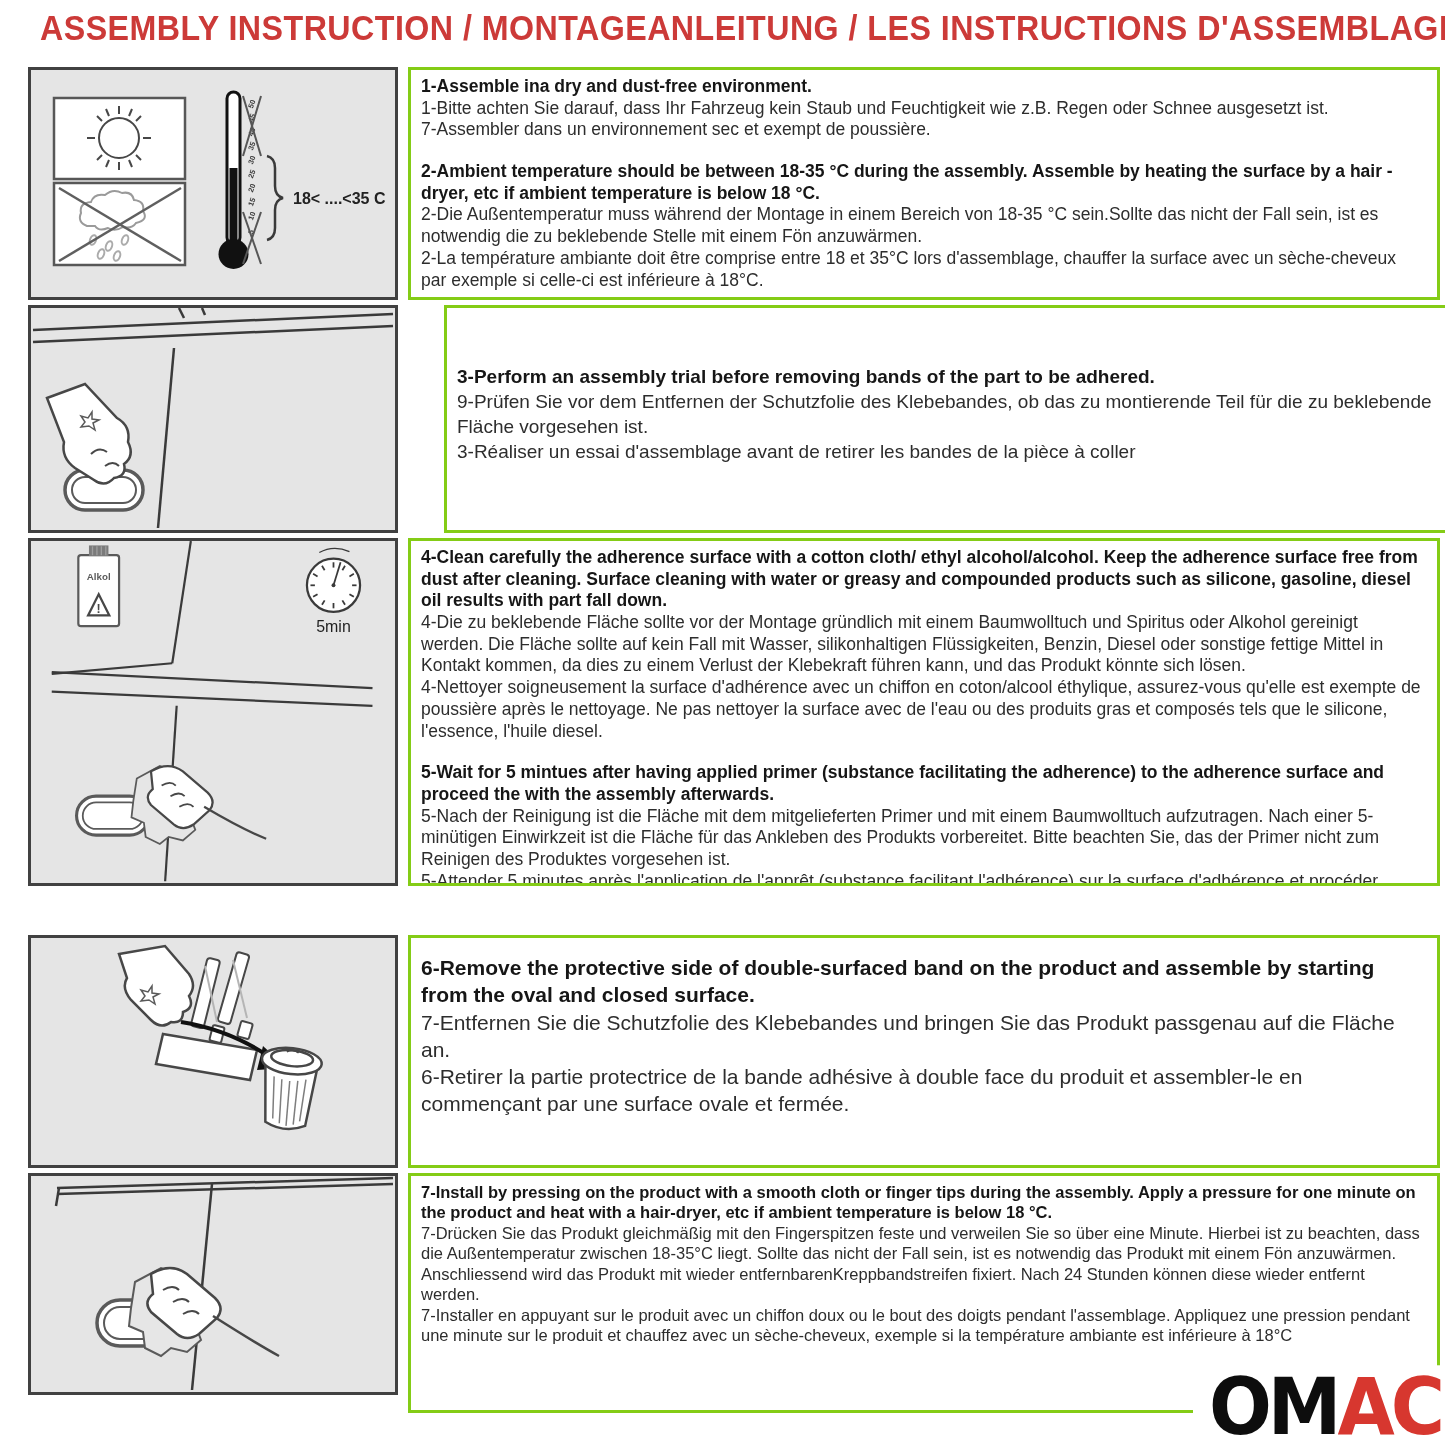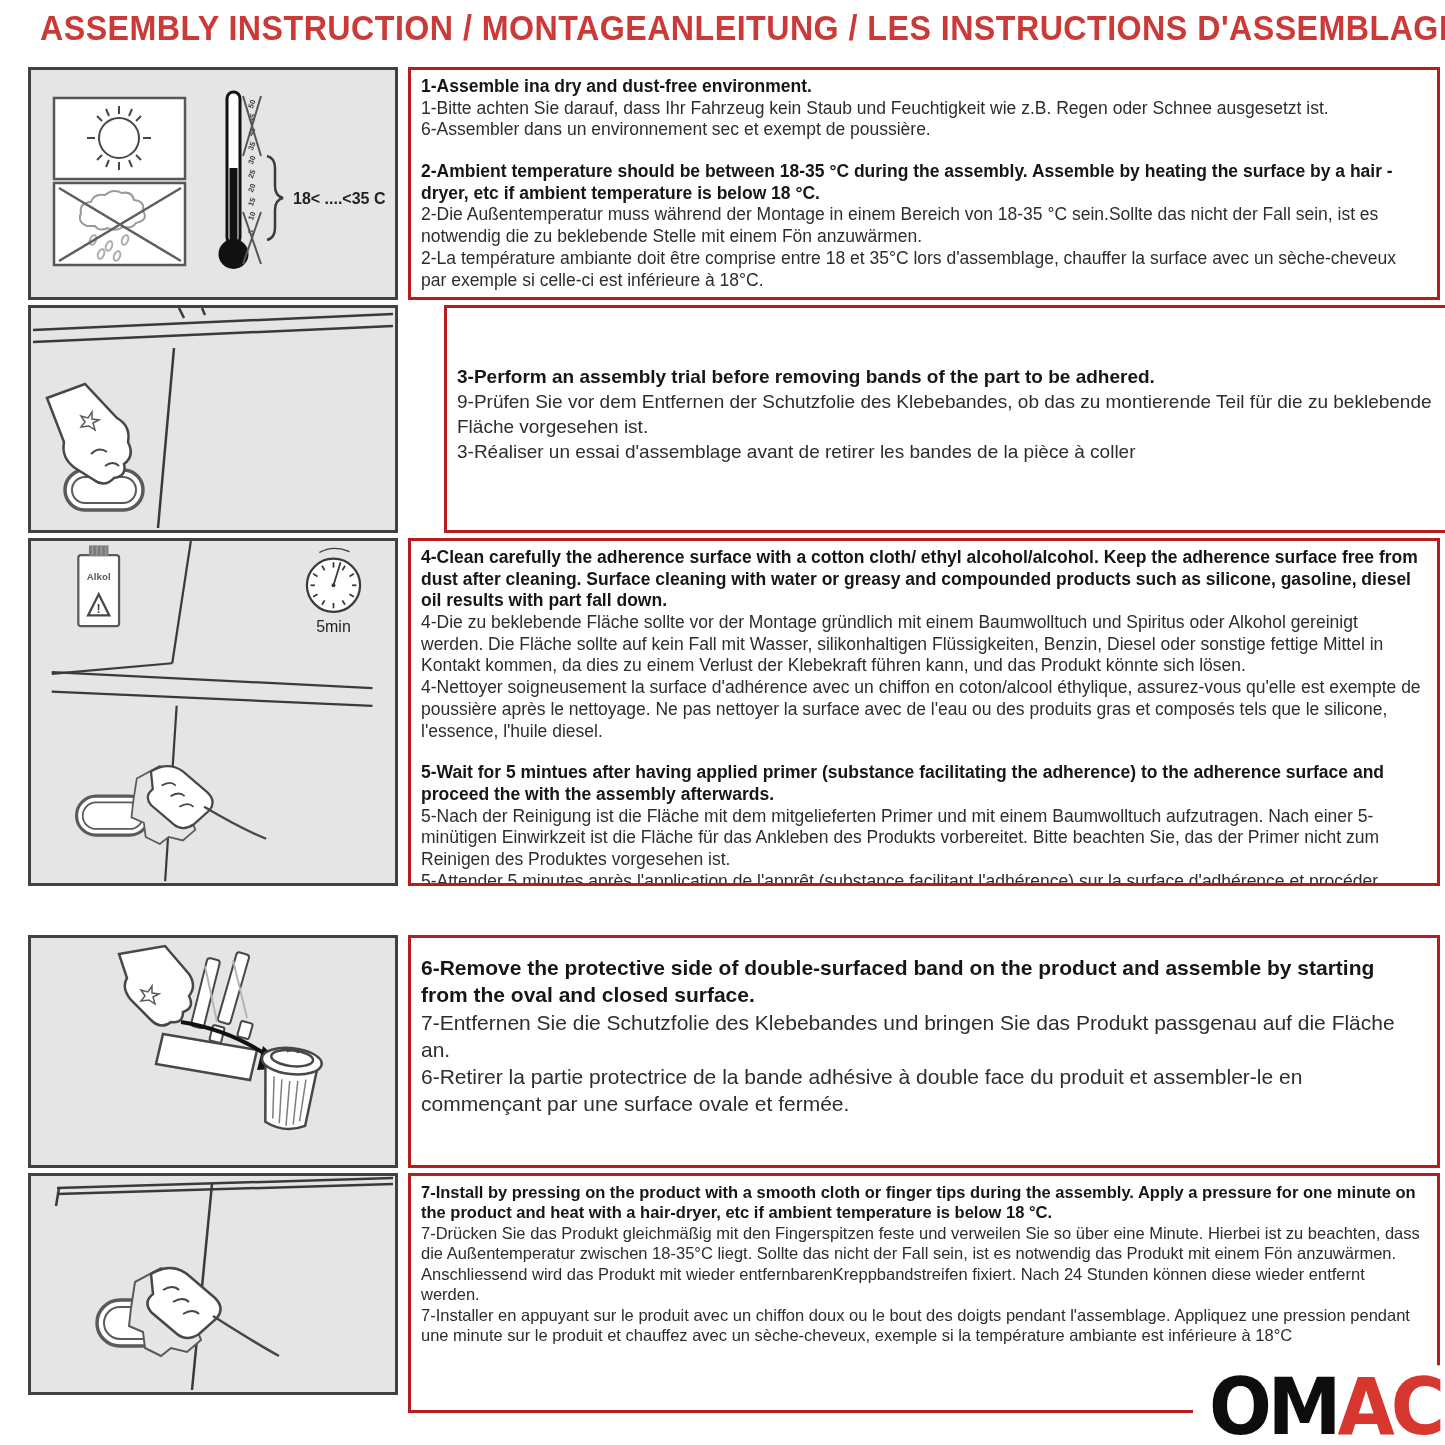--- a/index.html
+++ b/index.html
@@ -13,21 +13,21 @@
     white-space:nowrap; letter-spacing:0.5px;
     transform:scaleX(0.92); transform-origin:left top;
   }
   .ibox {
     position:absolute; left:28px; width:370px; background:#e5e5e5;
     border:3px solid #414141; box-sizing:border-box;
   }
   .ibox svg { display:block; width:100%; height:100%; }
   .tbox {
     position:absolute; left:408px; width:1032px; background:#fff;
-    border:3px solid #b91c1c; box-sizing:border-box;
+    border:3px solid #84cc16; box-sizing:border-box;
     padding:6px 14px 0 10px; color:#2d2d2d; overflow:hidden;
   }
   .tbox p { margin:0; }
   .b { font-weight:bold; color:#161616; }
   .fs17 { font-size:17.5px; line-height:1.24; }
   .fs23 { font-size:19px; line-height:1.32;margin-left:36px; }
   .fs21 { font-size:21px; line-height:1.3; }
   .fs16 { font-size:16.5px; line-height:1.24; }
   .gap20 { height:20px; }
   .pt-row2 { padding-top:56px; }
@@ -112,21 +112,21 @@
         </g>
         <path d="M236,86 Q244,88 244,98 L244,116 Q244,126 252,128 Q244,130 244,140 L244,158 Q244,168 236,170" fill="none" stroke="#3a3a3a" stroke-width="2.5"></path>
       </g>
       <text x="262" y="134" font-size="16" font-weight="bold" fill="#222">18&lt; ....&lt;35 C</text>
     </svg>
   </div>
 
   <div class="tbox row1 fs17">
     <p class="b">1-Assemble ina dry and dust-free environment.</p>
     <p>1-Bitte achten Sie darauf, dass Ihr Fahrzeug kein Staub und Feuchtigkeit wie z.B. Regen oder Schnee ausgesetzt ist.</p>
-    <p>6-Assembler dans un environnement sec et exempt de poussière.</p>
+    <p>7-Assembler dans un environnement sec et exempt de poussière.</p>
     <div class="gap20"></div>
     <p class="b">2-Ambient temperature should be between 18-35 °C  during the assembly. Assemble by heating the surface by a hair -dryer, etc if ambient temperature is below 18 °C.</p>
     <p>2-Die Außentemperatur muss während der Montage in einem Bereich von 18-35 °C  sein.Sollte das nicht der Fall sein, ist es notwendig die zu beklebende Stelle mit einem Fön anzuwärmen.</p>
     <p>2-La température ambiante doit être comprise entre 18 et 35°C lors d'assemblage, chauffer la surface avec un sèche-cheveux par exemple si celle-ci est inférieure à 18°C.</p>
   </div>
 
   <div class="ibox row2">
     <svg viewBox="0 0 364 222">
       <g stroke="#3a3a3a" stroke-width="2.5" fill="none">
         <line x1="2" y1="22" x2="362" y2="6"></line>

